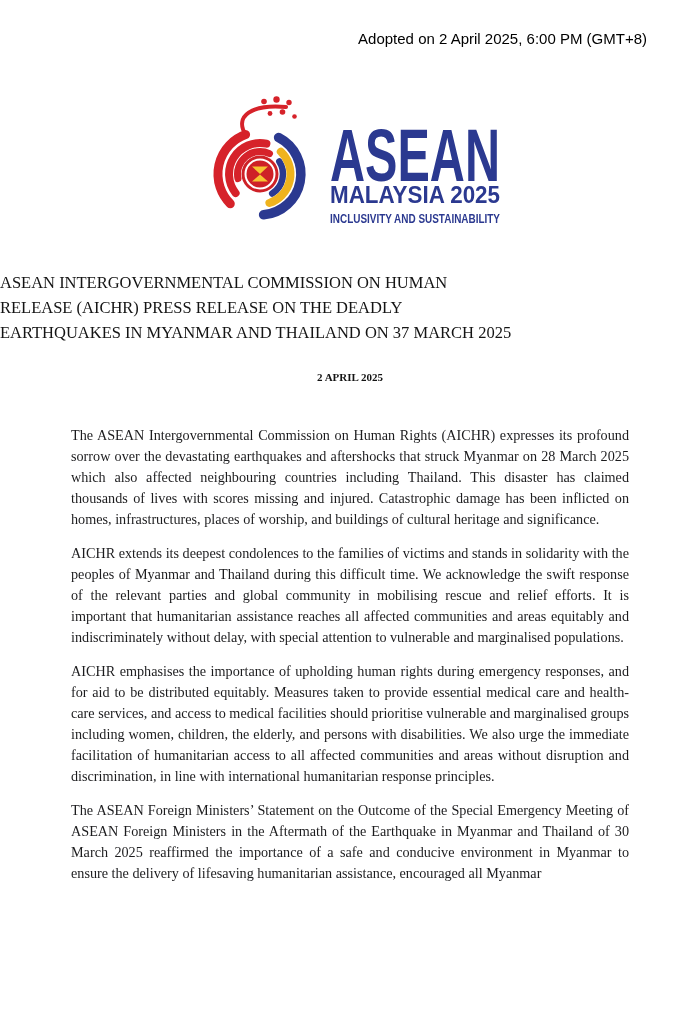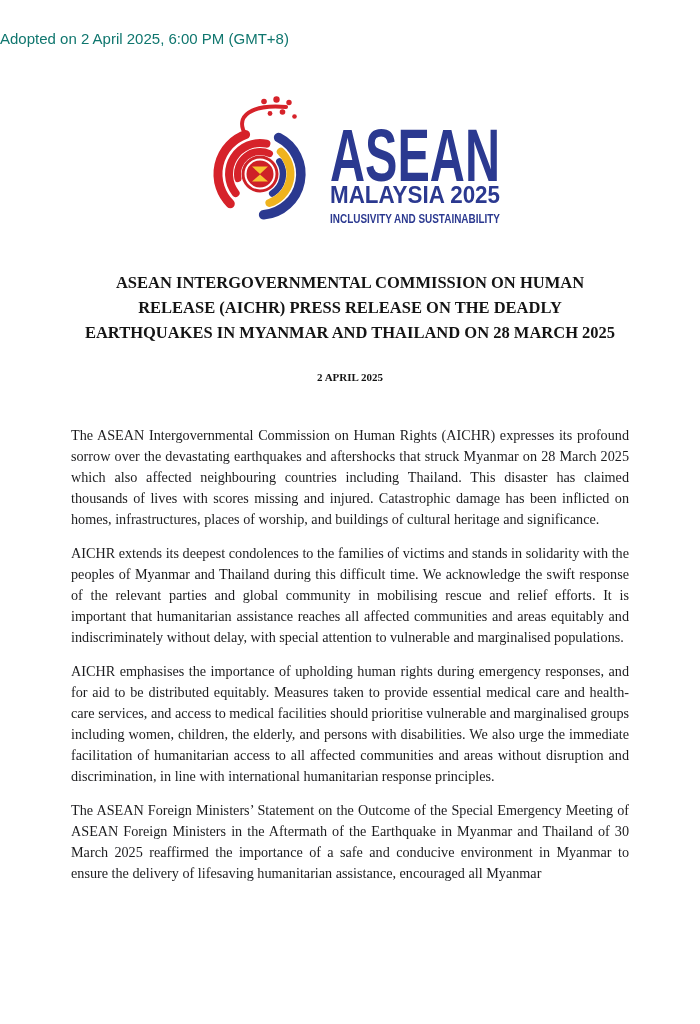--- a/index.html
+++ b/index.html
@@ -9,39 +9,40 @@
     height: 1024px;
     margin: 0 auto;
     background: #ffffff;
     font-family: "Liberation Serif", serif;
     color: #1c1c1e;
     overflow: hidden;
     box-sizing: border-box;
   }
   .adopted {
     padding-top: 30px;
-    padding-right: 104px;
+    padding-right: 53px;
+    text-align: right;
     font-family: "Liberation Sans", sans-serif;
     font-size: 15px;
     line-height: 18px;
-    color: #0f766e;
+    color: #000000;
   }
   .logo-wrap {
     margin-top: 48px;
     text-align: center;
     line-height: 0;
     text-decoration: underline;
   }
   .logo-wrap svg { display: inline-block; }
   .mark path { fill: none; stroke-linecap: round; }
   .logo-text { font-family: "Liberation Sans", sans-serif; font-weight: bold; }
   .title {
     margin-top: 40px;
-    text-align: center;
-    font-weight: bold;
+    text-align: left;
+    font-weight: normal;
     font-size: 16.5px;
     line-height: 25px;
     color: #141414;
   }
   .date-line {
     margin-top: 20px;
     text-align: center;
     font-weight: bold;
     font-size: 11px;
     line-height: 25px;
@@ -104,21 +105,21 @@
 
       <text class="logo-text" x="130" y="85" font-size="74" textLength="170" lengthAdjust="spacingAndGlyphs" fill="#2B3990">ASEAN</text>
       <text class="logo-text" x="130" y="107" font-size="24" textLength="170" lengthAdjust="spacingAndGlyphs" fill="#2B3990">MALAYSIA 2025</text>
       <text class="logo-text" x="130" y="127" font-size="13" textLength="170" lengthAdjust="spacingAndGlyphs" fill="#2B3990">INCLUSIVITY AND SUSTAINABILITY</text>
     </svg>
   </div>
 
   <div class="title">
     <div>ASEAN INTERGOVERNMENTAL COMMISSION ON HUMAN</div>
     <div>RELEASE (AICHR) PRESS RELEASE ON THE DEADLY</div>
-    <div>EARTHQUAKES IN MYANMAR AND THAILAND ON 28 MARCH 2025</div>
+    <div>EARTHQUAKES IN MYANMAR AND THAILAND ON 37 MARCH 2025</div>
   </div>
 
   <div class="date-line">2 APRIL 2025</div>
 
   <div class="body-text">
     <p>The ASEAN Intergovernmental Commission on Human Rights (AICHR) expresses its profound sorrow over the devastating earthquakes and aftershocks that struck Myanmar on 28 March 2025 which also affected neighbouring countries including Thailand. This disaster has claimed thousands of lives with scores missing and injured. Catastrophic damage has been inflicted on homes, infrastructures, places of worship, and buildings of cultural heritage and significance.</p>
     <p>AICHR extends its deepest condolences to the families of victims and stands in solidarity with the peoples of Myanmar and Thailand during this difficult time. We acknowledge the swift response of the relevant parties and global community in mobilising rescue and relief efforts. It is important that humanitarian assistance reaches all affected communities and areas equitably and indiscriminately without delay, with special attention to vulnerable and marginalised populations.</p>
     <p>AICHR emphasises the importance of upholding human rights during emergency responses, and for aid to be distributed equitably. Measures taken to provide essential medical care and health-care services, and access to medical facilities should prioritise vulnerable and marginalised groups including women, children, the elderly, and persons with disabilities. We also urge the immediate facilitation of humanitarian access to all affected communities and areas without disruption and discrimination, in line with international humanitarian response principles.</p>
     <p>The ASEAN Foreign Ministers’ Statement on the Outcome of the Special Emergency Meeting of ASEAN Foreign Ministers in the Aftermath of the Earthquake in Myanmar and Thailand of 30 March 2025 reaffirmed the importance of a safe and conducive environment in Myanmar to ensure the delivery of lifesaving humanitarian assistance, encouraged all Myanmar</p>
   </div>

